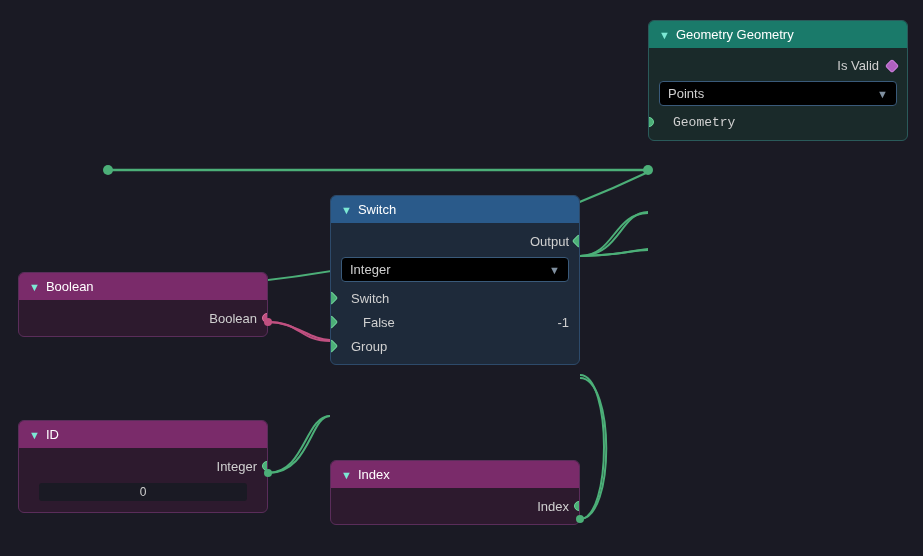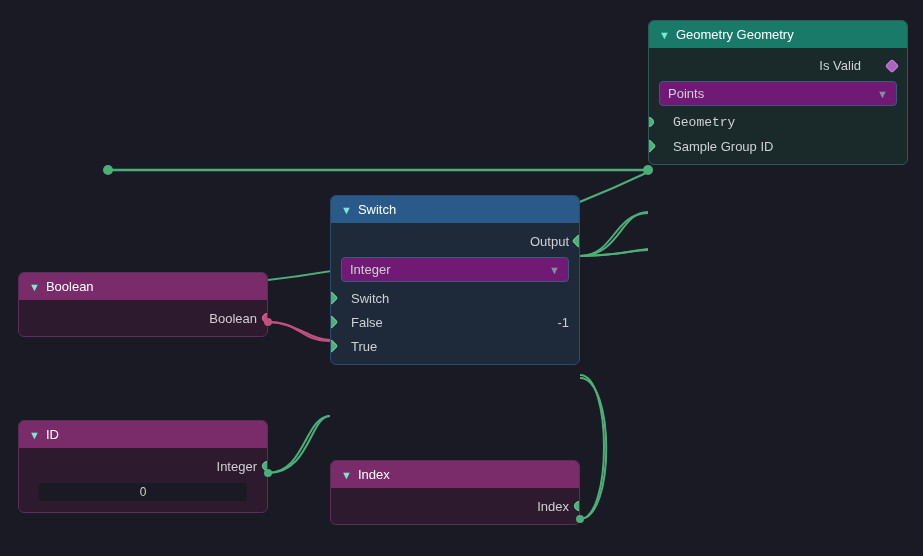--- a/index.html
+++ b/index.html
@@ -136,21 +136,21 @@
       transform: rotate(45deg);
       border-radius: 2px;
     }
     .socket-diamond-green {
       background-color: #4caf78;
       border: 1px solid #6fd49a;
     }
 
     
     .node-dropdown {
-      background-color: #701a75;
+      background-color: #000000;
       border: 1px solid #3a5a7a;
       border-radius: 4px;
       padding: 4px 8px;
       display: flex;
       align-items: center;
       justify-content: space-between;
       margin: 4px 10px;
       color: #d0d0d0;
       font-size: 13px;
     }
@@ -173,21 +173,20 @@
     .label-right {
       margin-left: auto;
     }
 
     
     .is-valid-row {
       display: flex;
       align-items: center;
       justify-content: flex-end;
       padding: 4px 10px 4px 10px;
-      gap: 18px;
     }
 
     
     .wires-svg {
       position: absolute;
       top: 0; left: 0;
       width: 923px;
       height: 556px;
       pointer-events: none;
     }
@@ -268,27 +267,27 @@
       <span class="dd-arrow">▼</span>
     </div>
 
     <div class="node-row">
       <span class="socket socket-diamond socket-diamond-green" style="position:absolute;left:-5px;top:7px;"></span>
       <span style="margin-left:10px;">Switch</span>
     </div>
 
     <div class="node-row">
       <span class="socket socket-diamond socket-diamond-green" style="position:absolute;left:-5px;top:7px;"></span>
-      <span style="margin-left:10px;">False</span>
+      <span style="margin-left:22px;">False</span>
       <span style="margin-left:auto;">-1</span>
     </div>
 
     <div class="node-row">
       <span class="socket socket-diamond socket-diamond-green" style="position:absolute;left:-5px;top:7px;"></span>
-      <span style="margin-left:10px;">True</span>
+      <span style="margin-left:10px;">Group</span>
     </div>
   </div>
 </div>
 
 <div class="node node-index">
   <div class="node-header">
     <span class="chevron">▼</span>
     <span>Index</span>
   </div>
   <div class="node-body">
@@ -315,24 +314,20 @@
       <span>Points</span>
       <span class="dd-arrow">▼</span>
     </div>
 
     <div class="node-row">
       <span class="socket socket-left socket-green" style="top:7px;"></span>
       <span style="margin-left:14px;font-family:Liberation Mono, monospace;">Geometry</span>
     </div>
 
 
-    <div class="node-row">
-      <span class="socket socket-diamond socket-diamond-green" style="position:absolute;left:-5px;top:7px;"></span>
-      <span style="margin-left:14px;">Sample Group ID</span>
-    </div>
   </div>
 </div>
 
 <svg class="wires-svg" style="position:absolute;top:0;left:0;pointer-events:none;">
 
   <line x1="108" y1="170" x2="648" y2="170" stroke="#4caf78" stroke-width="2.5"></line>
 
   <circle cx="108" cy="170" r="5" fill="#4caf78"></circle>
 
   <circle cx="648" cy="170" r="5" fill="#4caf78"></circle>

